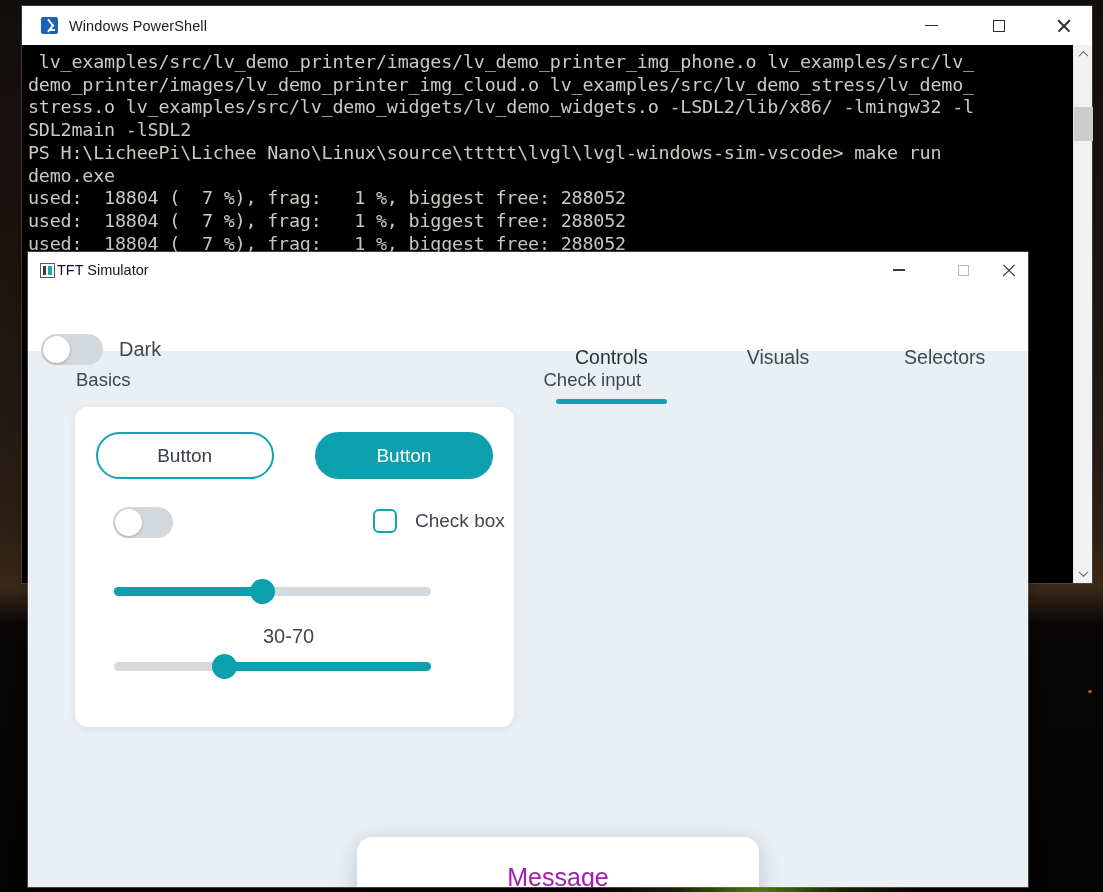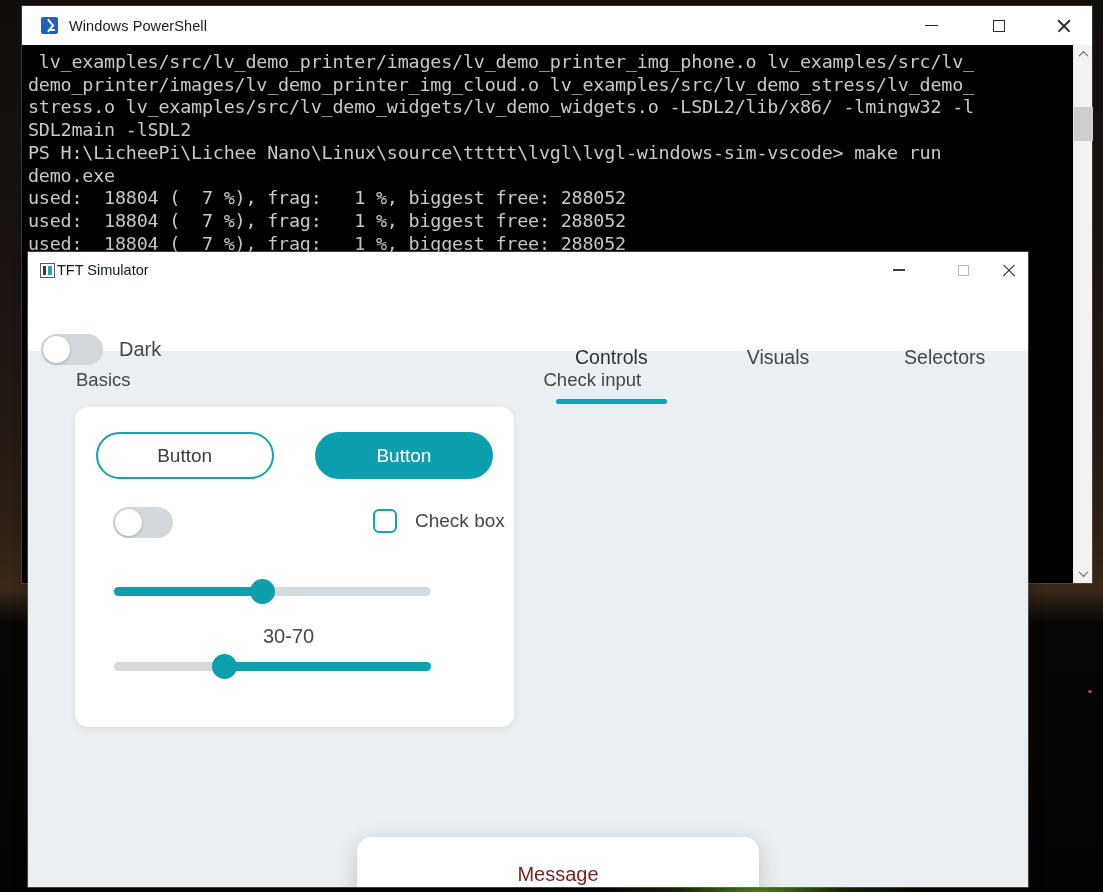--- a/index.html
+++ b/index.html
@@ -290,21 +290,21 @@
   
   #modal {
     position: absolute; left: 329px; top: 549px;
     width: 402px; height: 177px;
     background: #ffffff; border-radius: 15px;
     box-shadow: 0 6px 22px rgba(30,40,50,0.22);
     z-index: 40;
   }
   #modal-title {
     position: absolute; top: 26px; left: 0; width: 100%;
-    text-align: center; font-size: 20px; color: #7f1d1d;
+    text-align: center; font-size: 25px; color: #a21caf;
   }
 </style>
 </head>
 <body>
 
 <div id="desktop">
   <div id="wallpaper-glow"></div>
   <div id="wallpaper-speck-1"></div>
   <div id="wallpaper-speck-2"></div>
   <div id="wallpaper-speck-3"></div>

